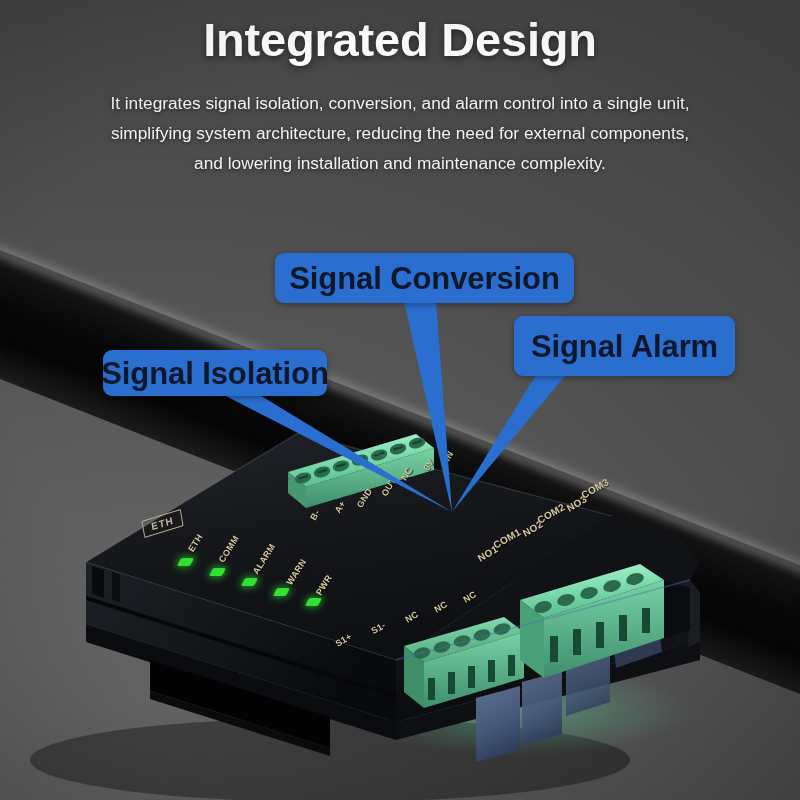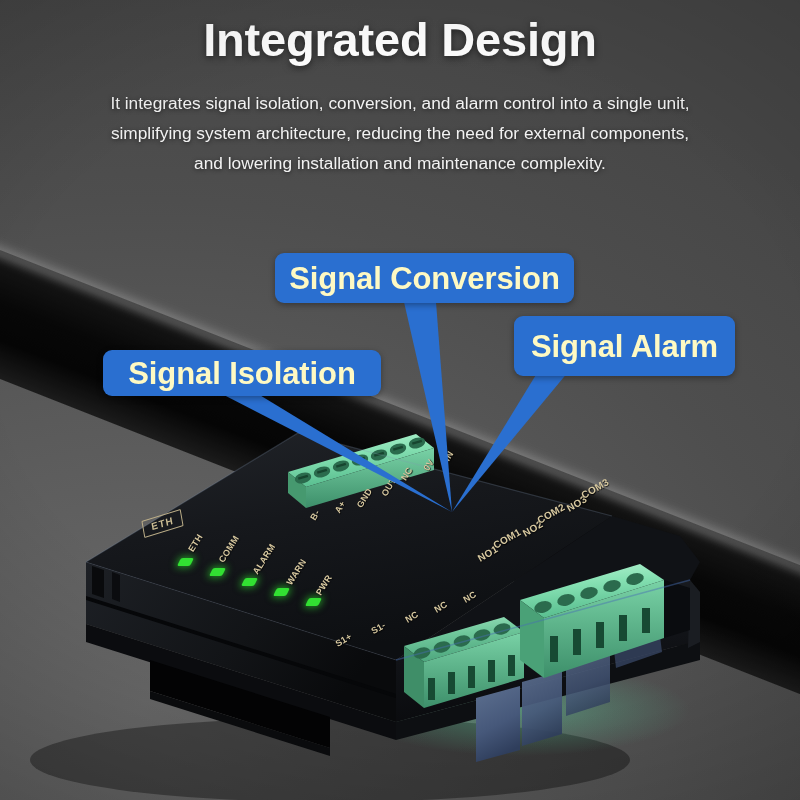--- a/index.html
+++ b/index.html
@@ -77,34 +77,34 @@
     line-height: 30px;
     font-weight: 400;
     text-shadow: 0 1px 4px rgba(0,0,0,0.6);
   }
   .subhead div { white-space: nowrap; }
 
   
   .callout {
     position: absolute;
     background: #2a6fd0;
-    color: #fef9c3;
+    color: #0f172a;
     border-radius: 9px;
     font-size: 31px;
     font-weight: 600;
     line-height: 1;
     display: flex;
     align-items: center;
     justify-content: center;
     white-space: nowrap;
     letter-spacing: -0.1px;
     z-index: 6;
     box-shadow: 0 2px 6px rgba(0,0,0,0.35);
   }
-  #callout-isolation  { left: 103px; top: 350px; width: 278px; height: 46px; }
+  #callout-isolation  { left: 103px; top: 350px; width: 224px; height: 46px; }
   #callout-conversion { left: 275px; top: 253px; width: 299px; height: 50px; }
   #callout-alarm      { left: 514px; top: 316px; width: 221px; height: 60px; }
 
   .arrow-layer {
     position: absolute;
     inset: 0;
     z-index: 5;
     pointer-events: none;
   }
 

